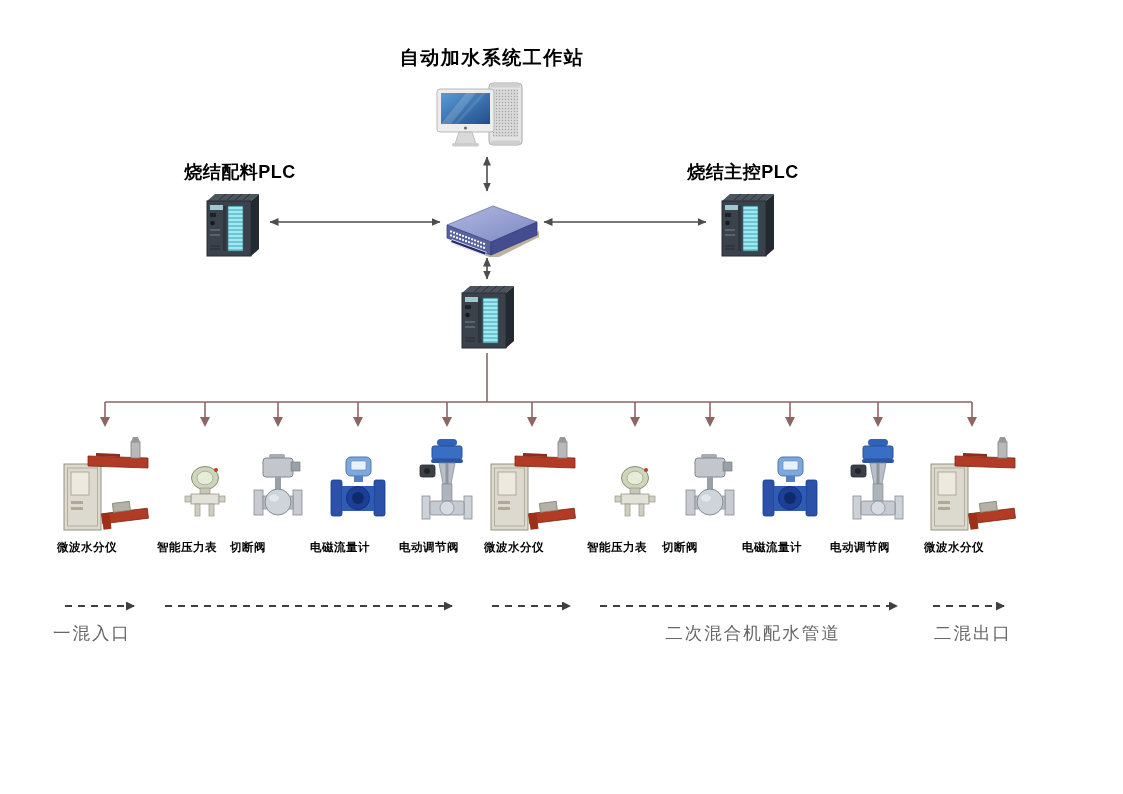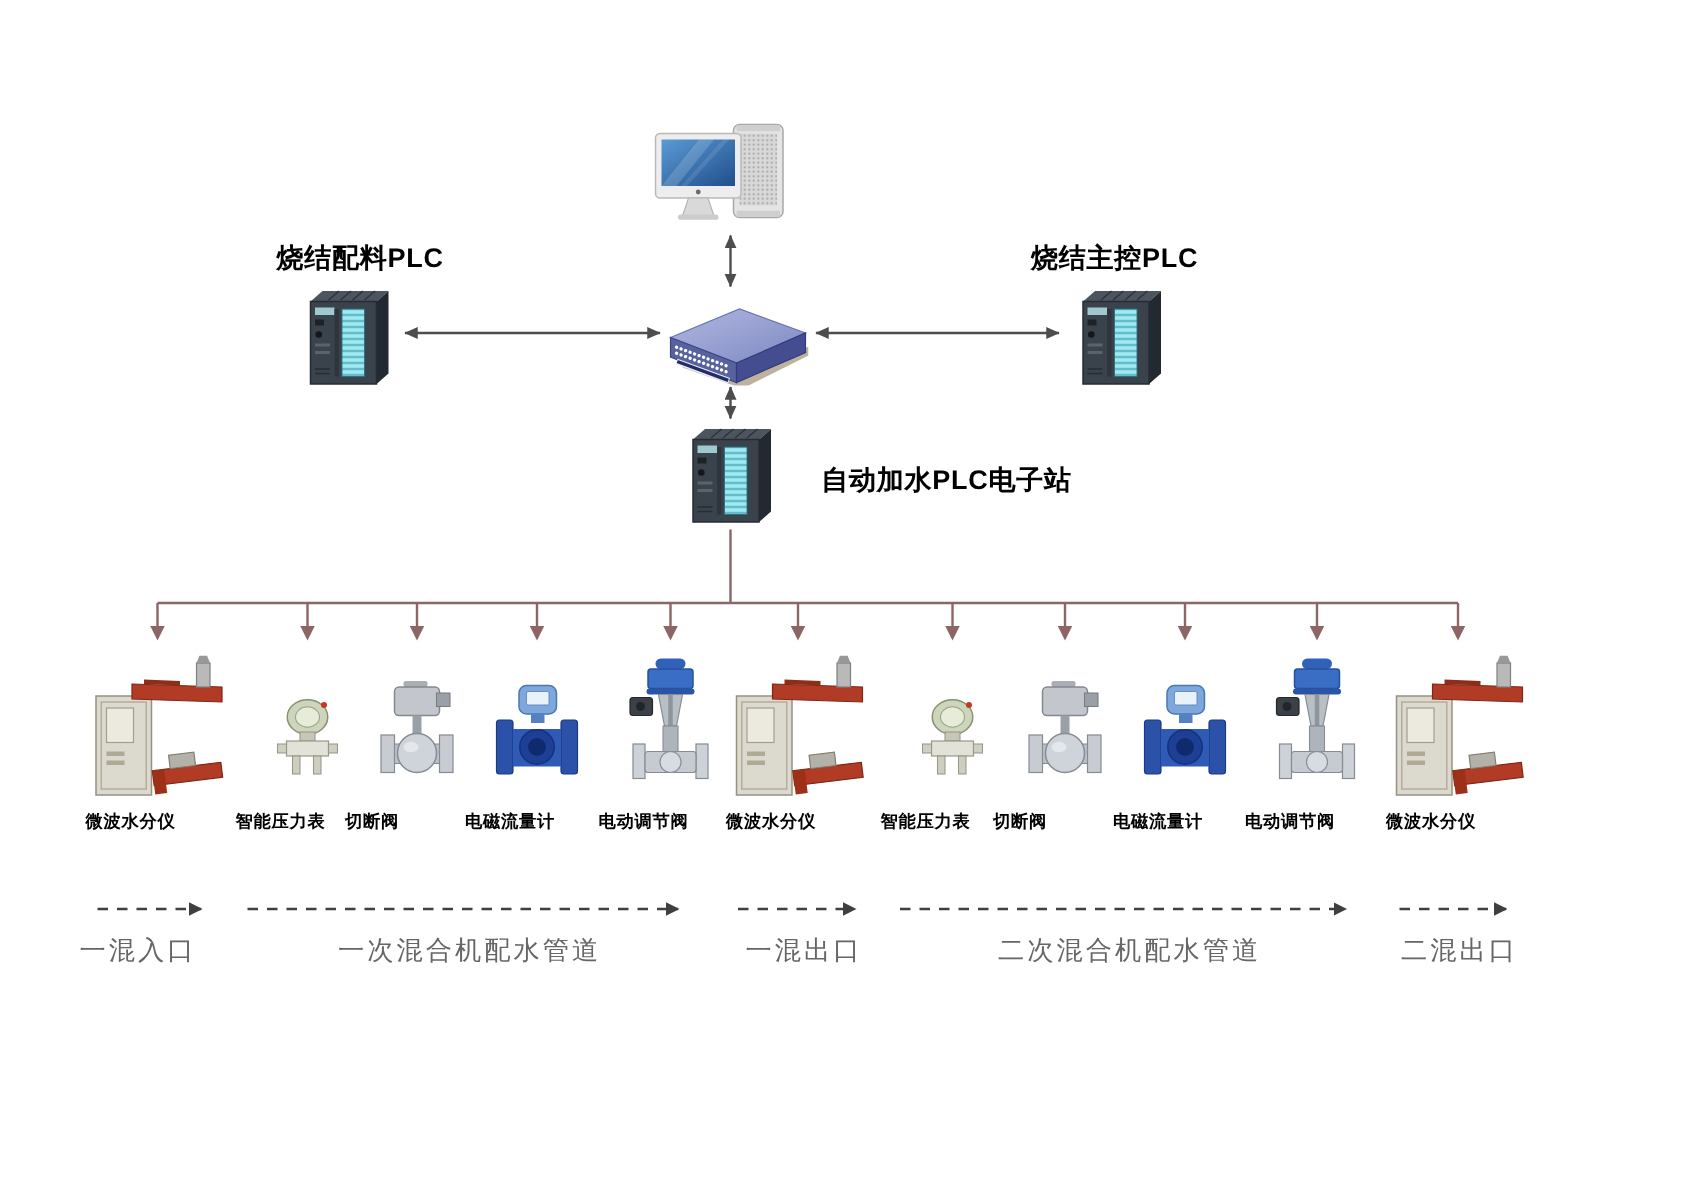--- a/index.html
+++ b/index.html
@@ -201,23 +201,23 @@
     </g>
     <g>
       <line class="dash" x1="65" y1="606" x2="134" y2="606" marker-end="url(#mk-dash)"></line>
       <line class="dash" x1="165" y1="606" x2="452" y2="606" marker-end="url(#mk-dash)"></line>
       <line class="dash" x1="492" y1="606" x2="570" y2="606" marker-end="url(#mk-dash)"></line>
       <line class="dash" x1="600" y1="606" x2="897" y2="606" marker-end="url(#mk-dash)"></line>
       <line class="dash" x1="933" y1="606" x2="1004" y2="606" marker-end="url(#mk-dash)"></line>
     </g>
   </svg>
 
+  <div class="hdr title" style="left:377px;top:45px;width:230px">自动加水系统工作站</div>
   <div class="hdr plc" style="left:663px;top:160px;width:160px">烧结主控PLC</div>
   <div class="hdr plc" style="left:160px;top:160px;width:160px">烧结配料PLC</div>
-  <div class="hdr plc" style="left:536px;top:308px;width:190px">自动加水PLC电子站</div>
 
   <div class="node" style="left:432px;top:80px;width:105px;height:72px">
     <svg viewBox="0 0 105 72">
         <use href="#sym-workstation"></use>
       </svg>
   </div>
   <div class="node" style="left:443px;top:195px;width:96px;height:62px">
     <svg viewBox="0 0 96 62">
         <use href="#sym-switch"></use>
       </svg>
@@ -300,18 +300,16 @@
   <div class="dev-label" style="left:310px;width:96px">电磁流量计</div>
   <div class="dev-label" style="left:399px;width:96px">电动调节阀</div>
   <div class="dev-label" style="left:484px;width:96px">微波水分仪</div>
   <div class="dev-label" style="left:587px;width:96px">智能压力表</div>
   <div class="dev-label" style="left:662px;width:96px">切断阀</div>
   <div class="dev-label" style="left:742px;width:96px">电磁流量计</div>
   <div class="dev-label" style="left:830px;width:96px">电动调节阀</div>
   <div class="dev-label" style="left:924px;width:96px">微波水分仪</div>
 
   <div class="zone-label" style="left:12px;width:160px">一混入口</div>
-  <div class="zone-label" style="left:213px;width:200px">一次混合机配水管道</div>
-  <div class="zone-label" style="left:456px;width:160px">一混出口</div>
   <div class="zone-label" style="left:893px;width:160px">二混出口</div>
   <div class="zone-label" style="left:653px;width:200px">二次混合机配水管道</div>
 
 </div>
 
 </body></html>

